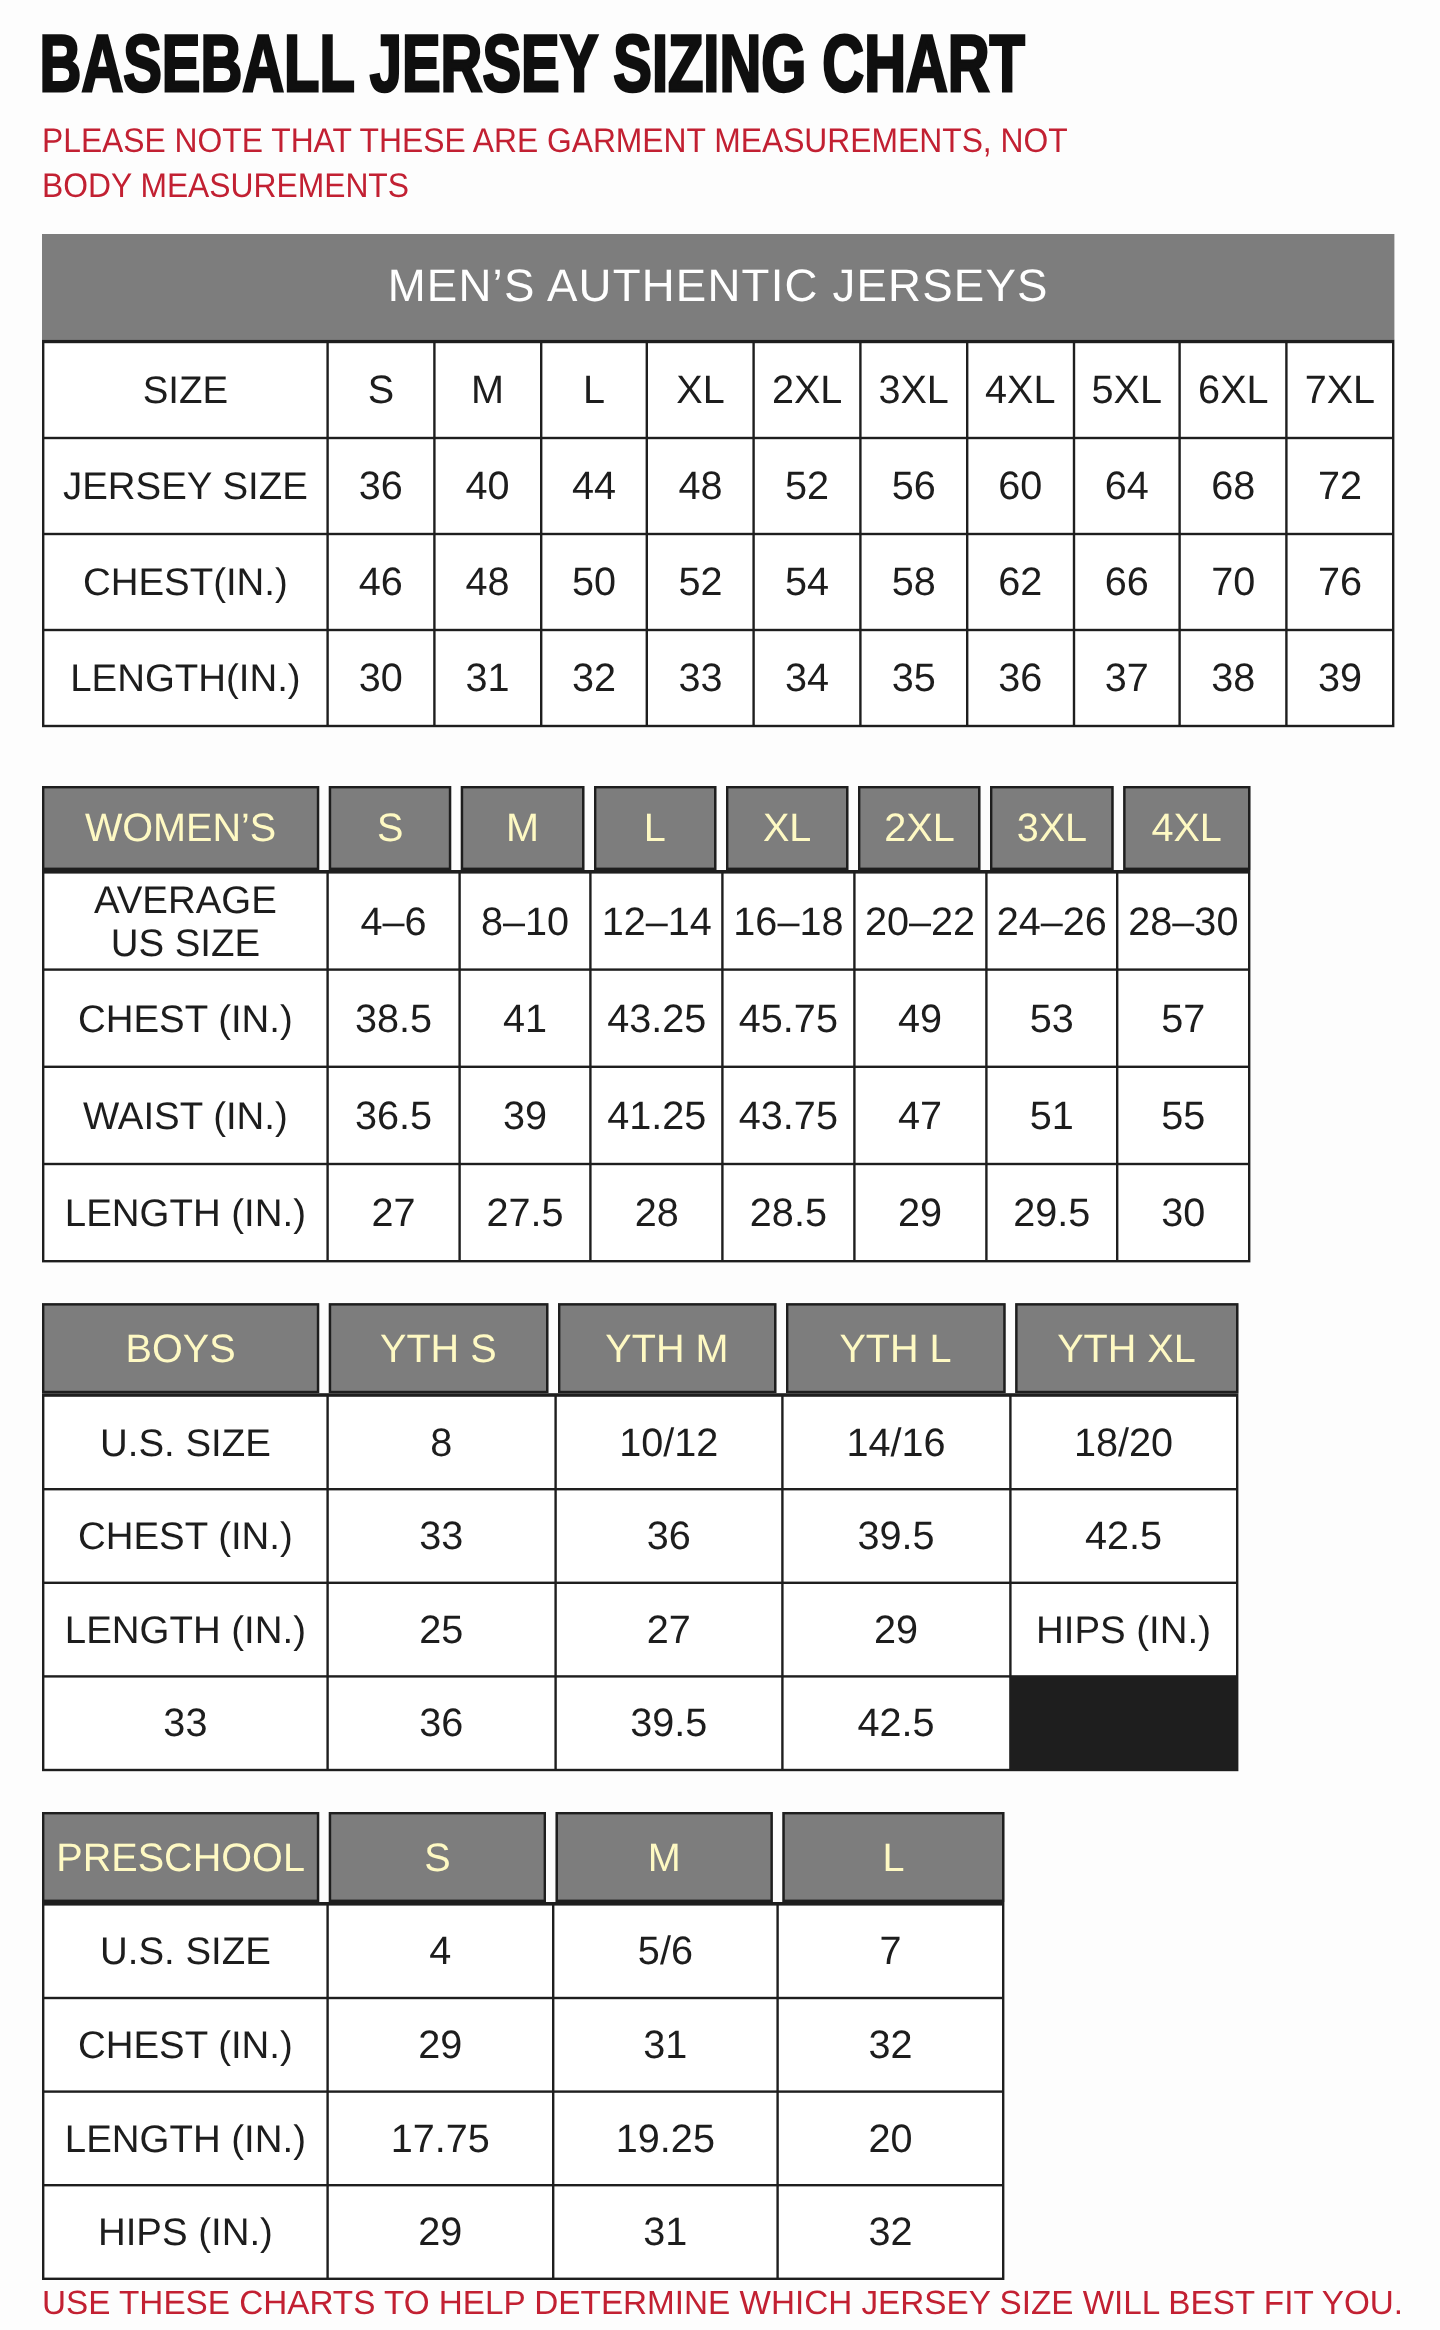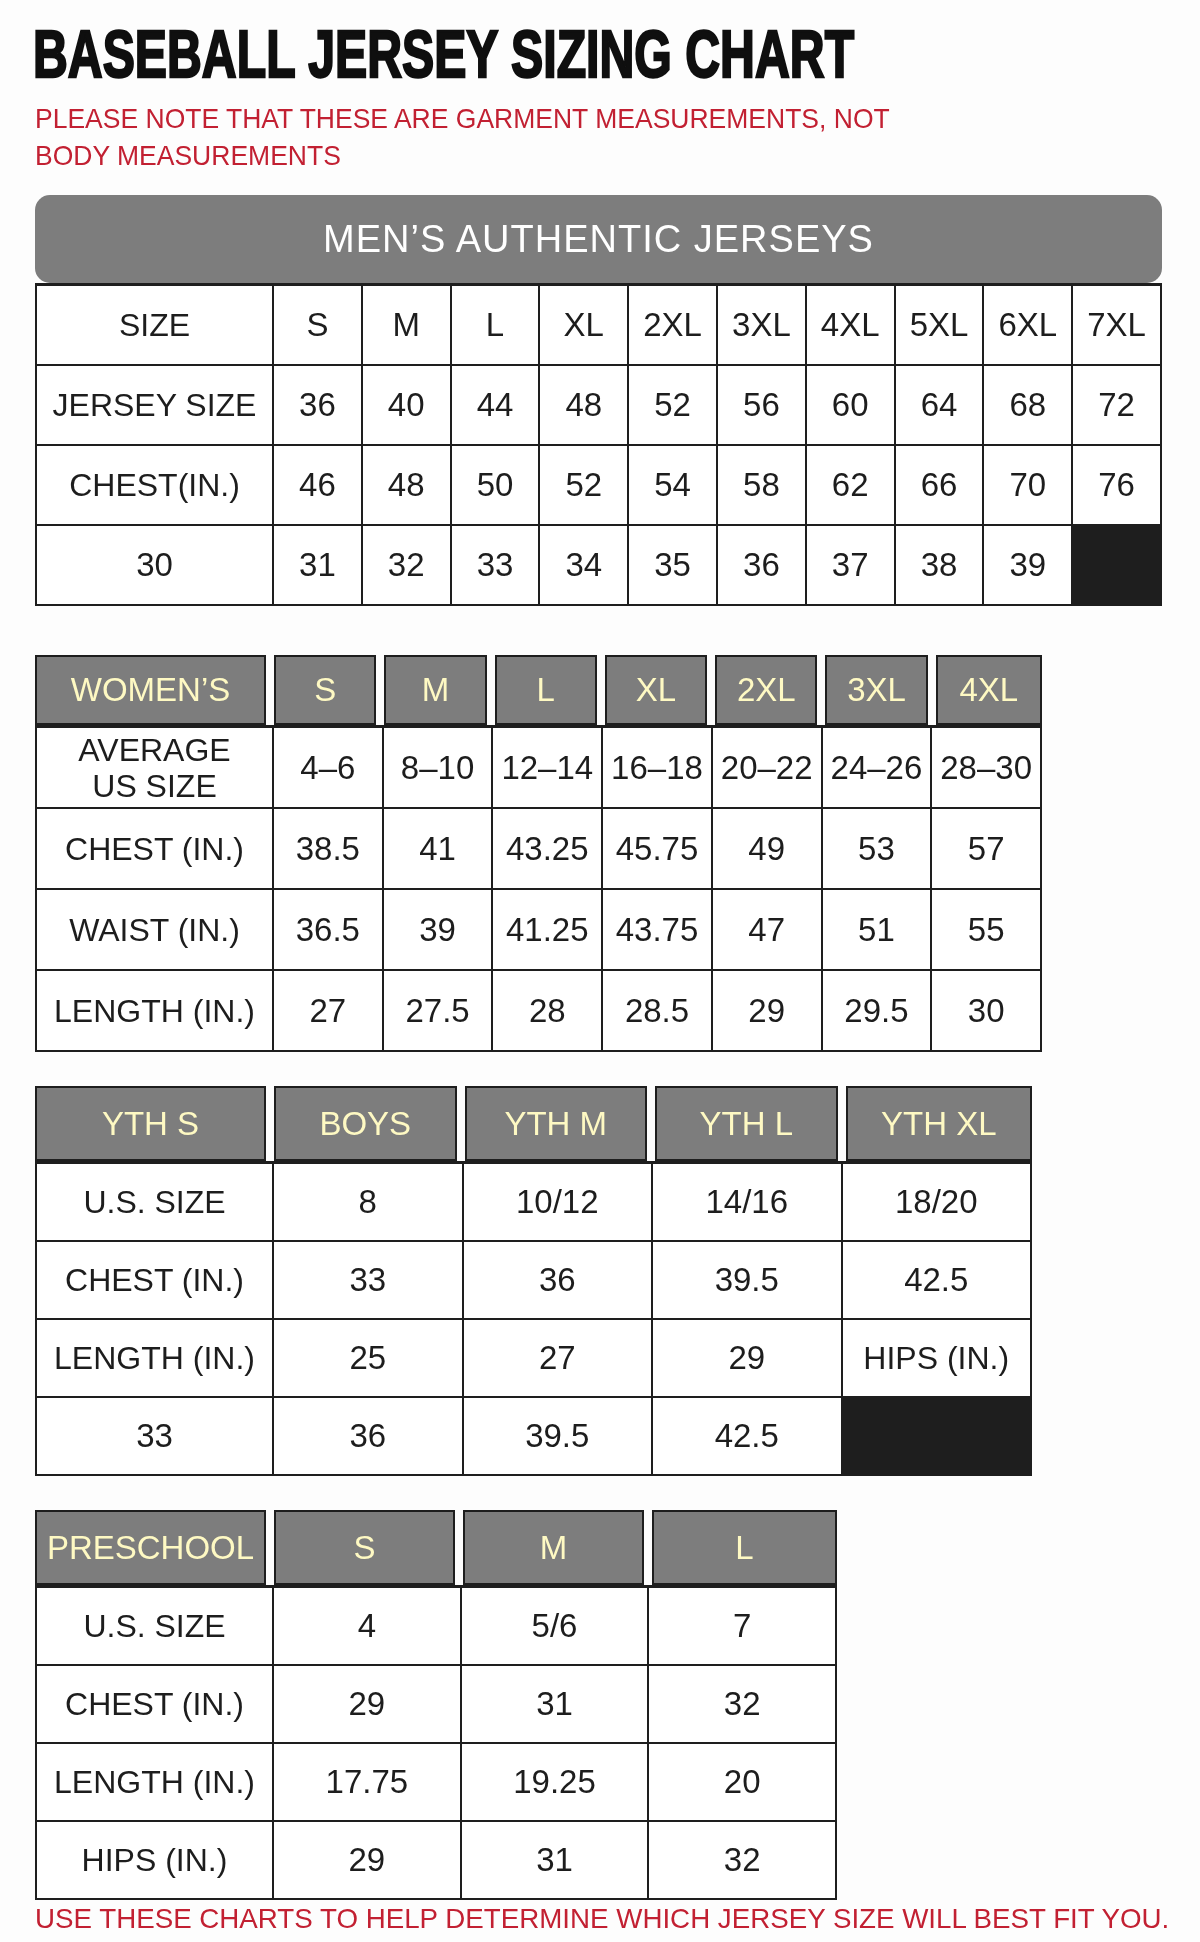--- a/index.html
+++ b/index.html
@@ -28,21 +28,21 @@
   
   .sizing-table{position:absolute;left:35px;}
   #mens-table{top:195px;width:1127px;}
   #womens-table{top:655px;width:1007px;}
   #boys-table{top:1086px;width:997px;}
   #preschool-table{top:1510px;width:802px;}
 
   .banner{
     height:88px;background:var(--gray,#7d7d7d);color:#fff;
     display:flex;align-items:center;justify-content:center;
-    font-size:38px;letter-spacing:1px;border-radius:15px;
+    font-size:38px;letter-spacing:1px;
   }
   .thead{display:grid;}
   #womens-table .thead{height:70px;}
   #boys-table .thead,#preschool-table .thead{height:75px;}
   .th{
     background:var(--gray,#7d7d7d);color:#fef9c3;
     border:2px solid #1e1e1e;margin:0 4px;
     display:flex;align-items:center;justify-content:center;
     font-size:33px;
   }
@@ -98,20 +98,21 @@
       <div class="td">46</div>
       <div class="td">48</div>
       <div class="td">50</div>
       <div class="td">52</div>
       <div class="td">54</div>
       <div class="td">58</div>
       <div class="td">62</div>
       <div class="td">66</div>
       <div class="td">70</div>
       <div class="td">76</div>
+      <div class="td td-label">LENGTH(IN.)</div>
       <div class="td">30</div>
       <div class="td">31</div>
       <div class="td">32</div>
       <div class="td">33</div>
       <div class="td">34</div>
       <div class="td">35</div>
       <div class="td">36</div>
       <div class="td">37</div>
       <div class="td">38</div>
       <div class="td">39</div>
@@ -161,22 +162,22 @@
       <div class="td">28</div>
       <div class="td">28.5</div>
       <div class="td">29</div>
       <div class="td">29.5</div>
       <div class="td">30</div>
     </div>
   </div>
 
 <div id="boys-table" class="sizing-table">
     <div class="thead" style="grid-template-columns: 235px repeat(4, 1fr);">
+      <div class="th th-label">BOYS</div>
       <div class="th">YTH S</div>
-      <div class="th th-label">BOYS</div>
       <div class="th">YTH M</div>
       <div class="th">YTH L</div>
       <div class="th">YTH XL</div>
     </div>
     <div class="tbody" style="grid-template-columns: 235px repeat(4, 1fr);">
       <div class="td td-label">U.S. SIZE</div>
       <div class="td">8</div>
       <div class="td">10/12</div>
       <div class="td">14/16</div>
       <div class="td">18/20</div>

